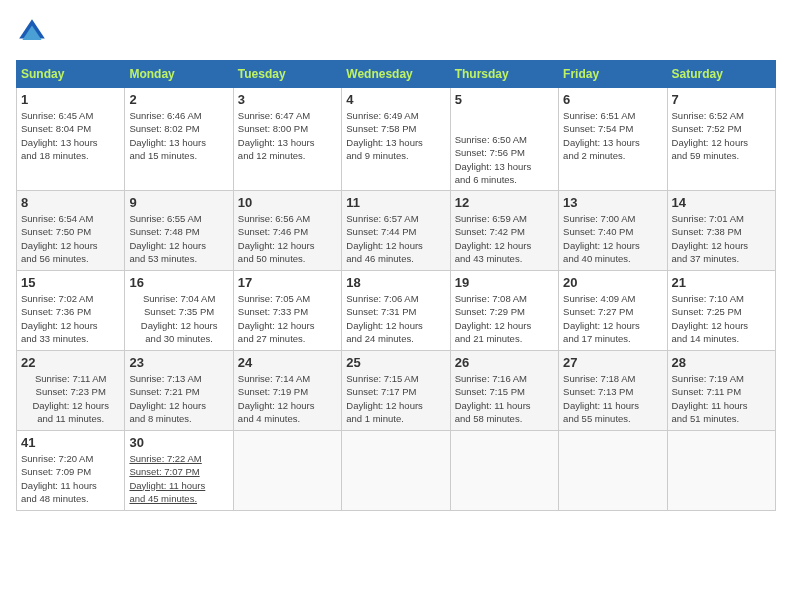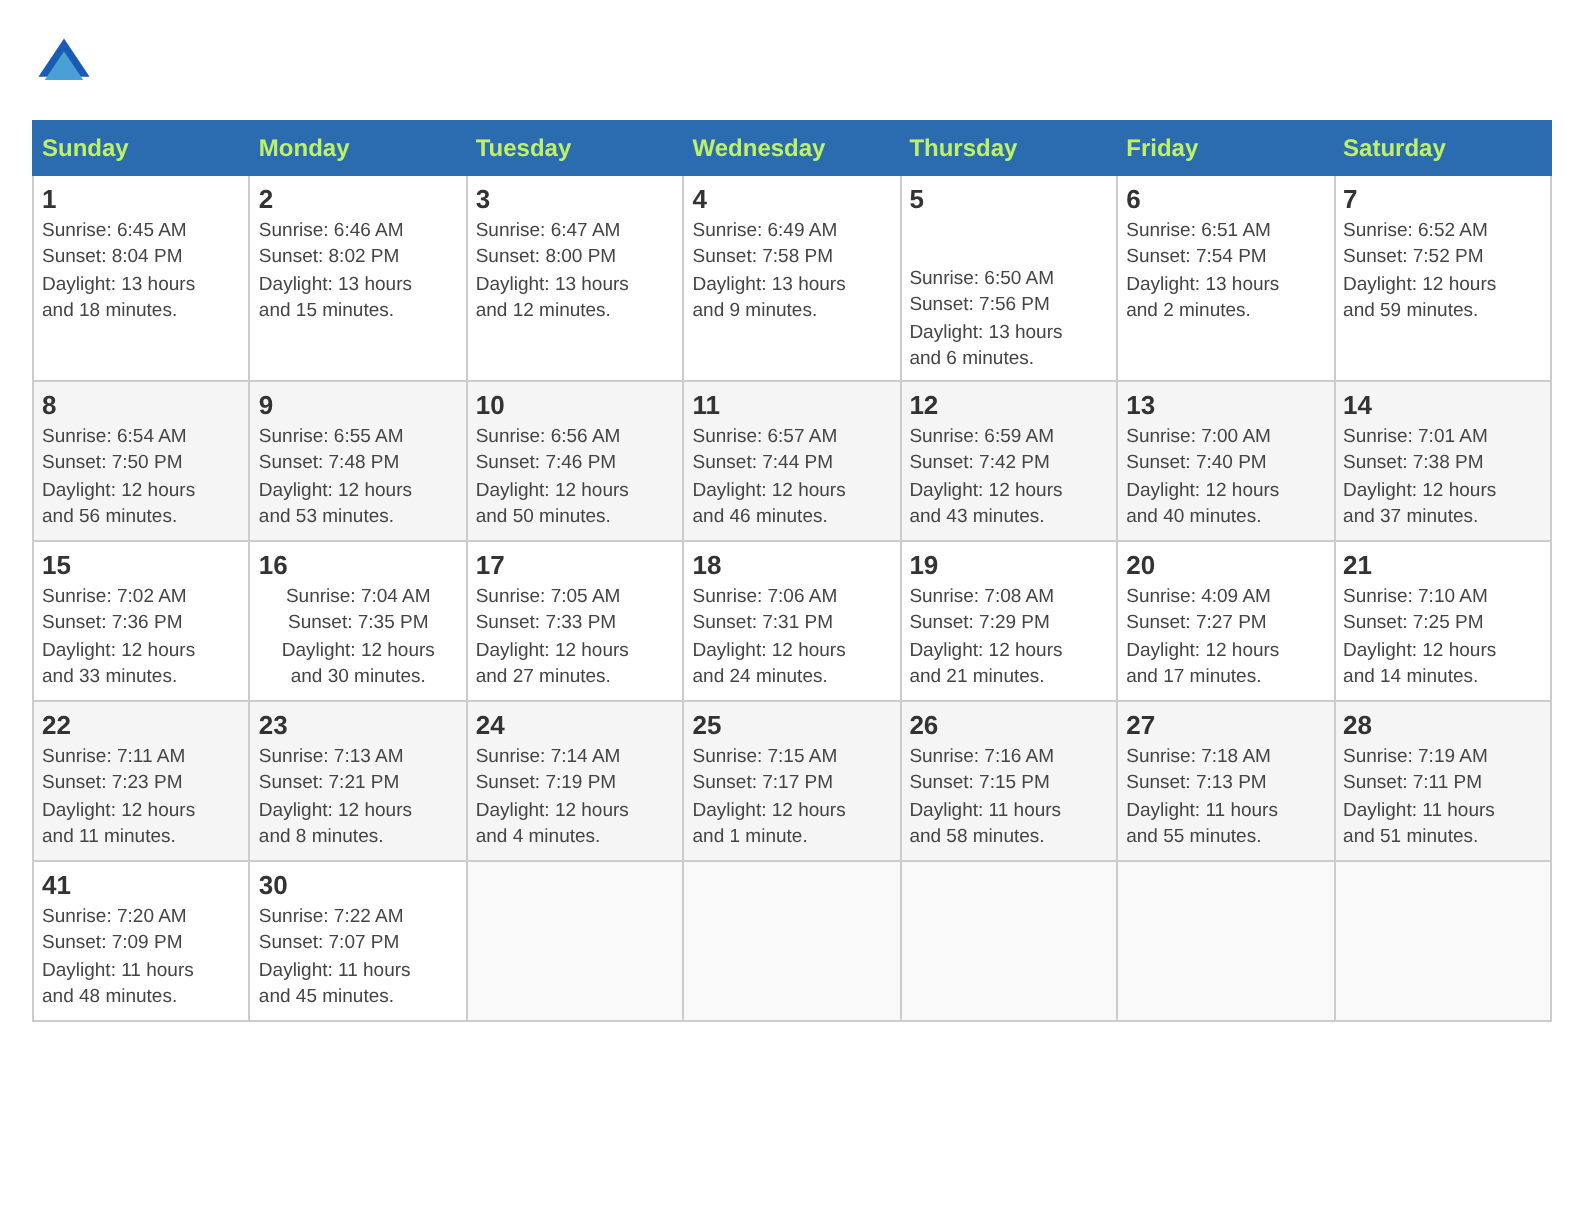--- a/index.html
+++ b/index.html
@@ -276,21 +276,21 @@
           <span class="day-num">21</span>
           <div class="day-info" style="white-space: pre-line;">Sunrise: 7:10 AM
 Sunset: 7:25 PM
 Daylight: 12 hours
 and 14 minutes.</div>
         </td>
       </tr>
       <tr>
         <td>
           <span class="day-num">22</span>
-          <div class="day-info" style="white-space: pre-line;">Sunrise: 7:11 AM
+          <div class="day-info" style="white-space: pre-line; text-align: center;">Sunrise: 7:11 AM
 Sunset: 7:23 PM
 Daylight: 12 hours
 and 11 minutes.</div>
         </td>
         <td>
           <span class="day-num">23</span>
           <div class="day-info" style="white-space: pre-line;">Sunrise: 7:13 AM
 Sunset: 7:21 PM
 Daylight: 12 hours
 and 8 minutes.</div>
@@ -334,21 +334,21 @@
       <tr>
         <td>
           <span class="day-num">41</span>
           <div class="day-info" style="white-space: pre-line;">Sunrise: 7:20 AM
 Sunset: 7:09 PM
 Daylight: 11 hours
 and 48 minutes.</div>
         </td>
         <td>
           <span class="day-num">30</span>
-          <div class="day-info" style="white-space: pre-line;">Sunrise: 7:22 AM
+          <div class="day-info" style="white-space: pre-line; text-decoration: underline;">Sunrise: 7:22 AM
 Sunset: 7:07 PM
 Daylight: 11 hours
 and 45 minutes.</div>
         </td>
         <td class="empty"></td>
         <td class="empty"></td>
         <td class="empty"></td>
         <td class="empty"></td>
         <td class="empty"></td>
       </tr>

